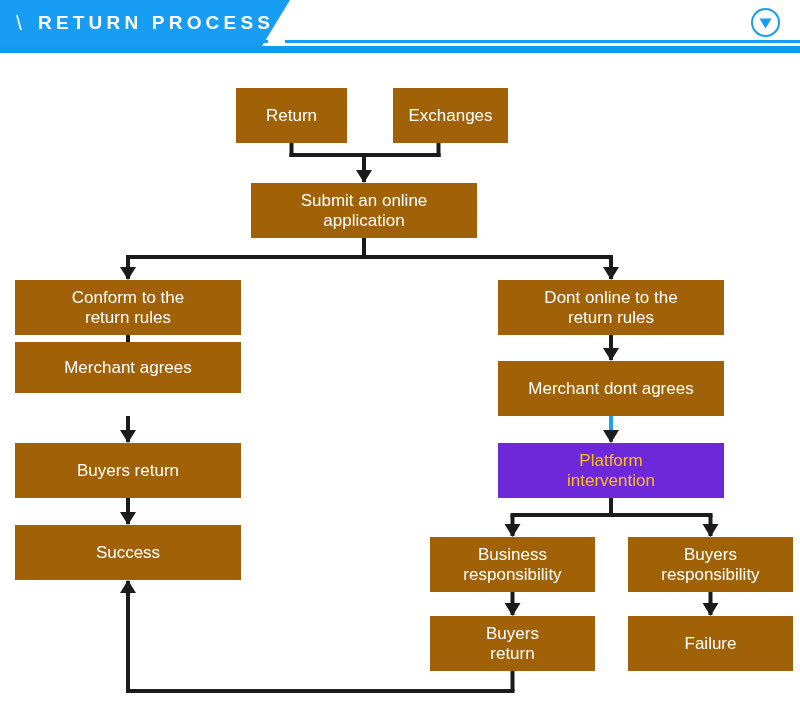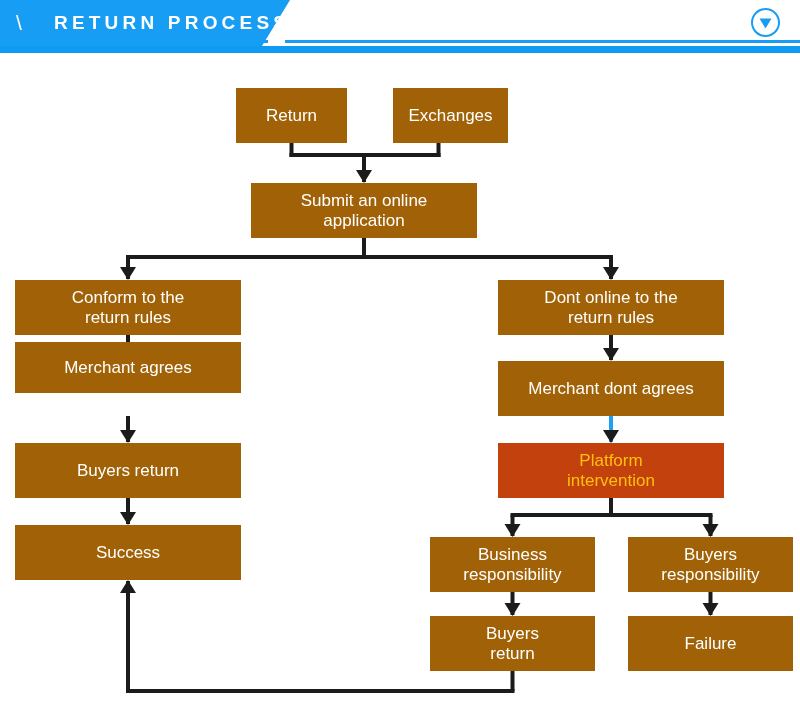--- a/index.html
+++ b/index.html
@@ -43,21 +43,21 @@
     left: 16px;
     top: 12px;
     font-size: 21px;
     color: #ffffff;
     font-weight: 300;
     line-height: 22px;
     font-family: "Liberation Sans", sans-serif;
   }
   .header-title {
     position: absolute;
-    left: 54px;
+    left: 38px;
     top: 12px;
     font-size: 19px;
     letter-spacing: 4.2px;
     color: #ffffff;
     font-weight: bold;
     line-height: 22px;
     white-space: nowrap;
   }
   .header-rule-thin {
     position: absolute;
@@ -110,21 +110,21 @@
     text-align: center;
     color: #ffffff;
     font-size: 17px;
     line-height: 20px;
     font-family: "Liberation Sans", sans-serif;
     padding: 2px 6px;
     background: #a16207;
     white-space: pre-line;
   }
   .node.accent {
-    background: #c2410c;
+    background: #6d28d9;
     color: #fdc00f;
   }
 </style>
 </head>
 <body>
 
 <div id="page">
 
   <div class="header">
     <div class="header-banner"></div>

